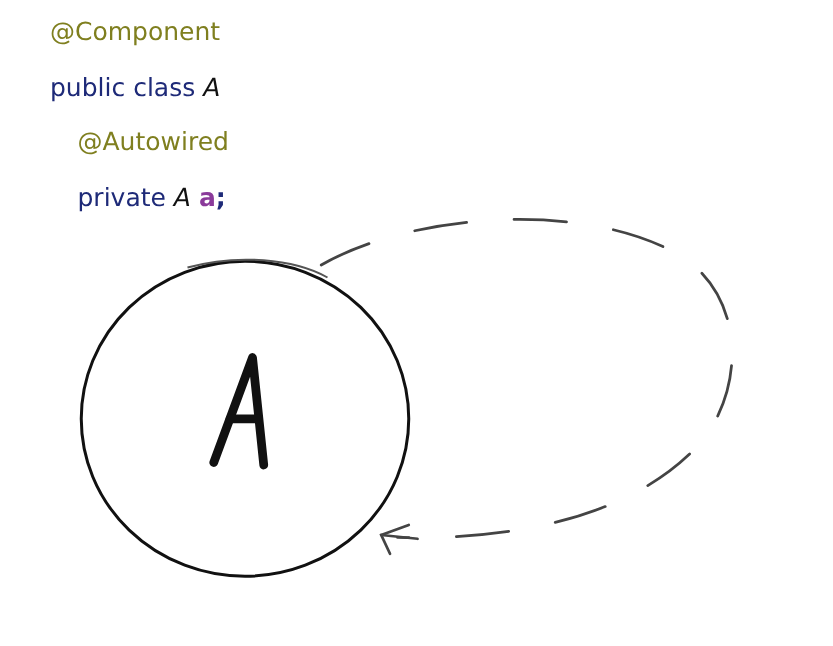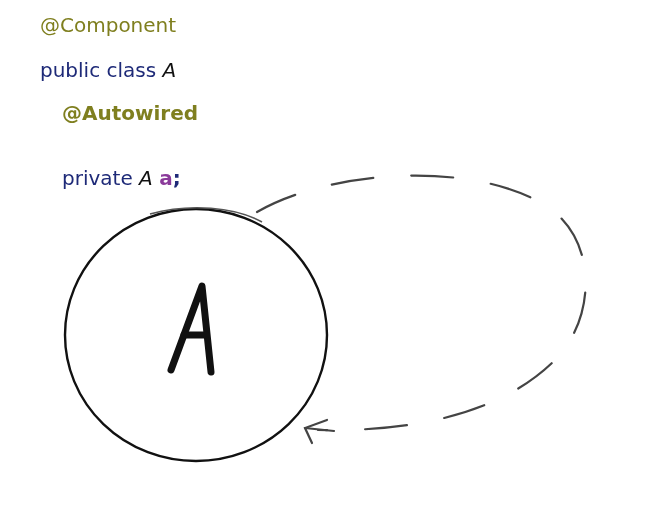--- a/index.html
+++ b/index.html
@@ -20,24 +20,24 @@
 <div id="canvas">
 
   <div class="code">
     <div class="code-line" style="left:40px; top:13px;">
       <span class="ann">@Component</span>
     </div>
     <div class="code-line" style="left:40px; top:58px;">
       <span class="kw">public class</span>
       <span class="type">A</span>
     </div>
-    <div class="code-line" style="left:62px; top:101px;font-weight:bold;">
+    <div class="code-line" style="left:62px; top:101px;">
       <span class="ann">@Autowired</span>
     </div>
-    <div class="code-line" style="left:62px; top:146px;margin-top:20px;">
+    <div class="code-line" style="left:62px; top:146px;">
       <span class="kw">private</span>
       <span class="type">A</span>
       <span class="field">a</span><span class="punct">;</span>
     </div>
   </div>
 
   <svg class="diagram" width="666" height="517" viewBox="0 0 666 517">
 
     <g fill="none" stroke="#444444" stroke-width="2.2" stroke-linecap="round">
       <path d="M257,212 C330,170 470,160 545,205 C600,240 595,320 555,360 C500,415 410,432 318,430" stroke-dasharray="42,38"></path>

